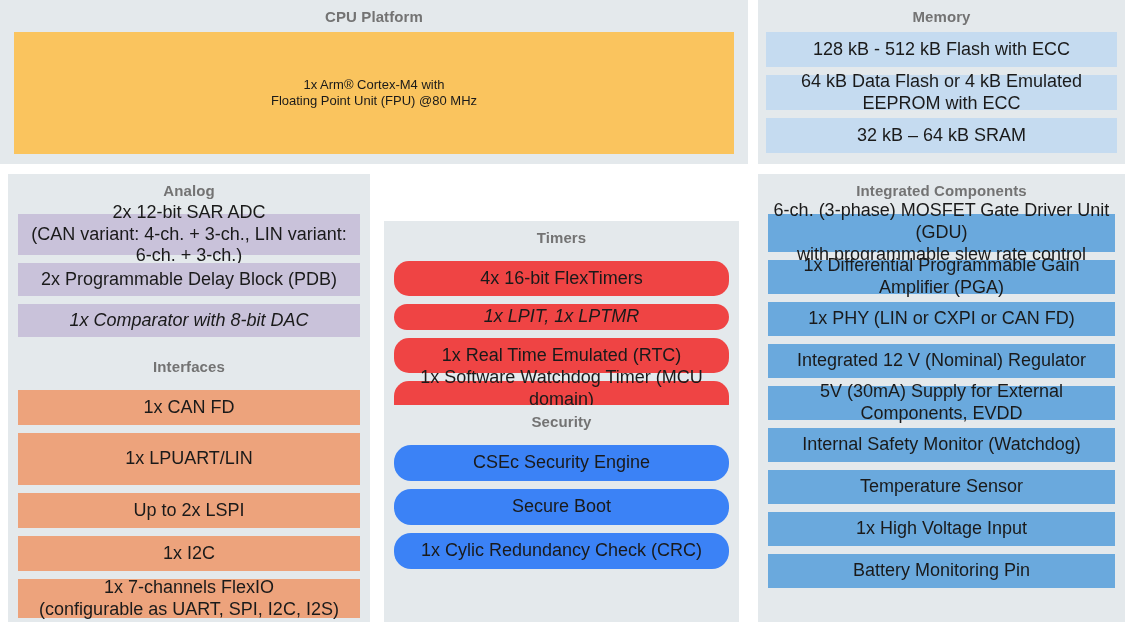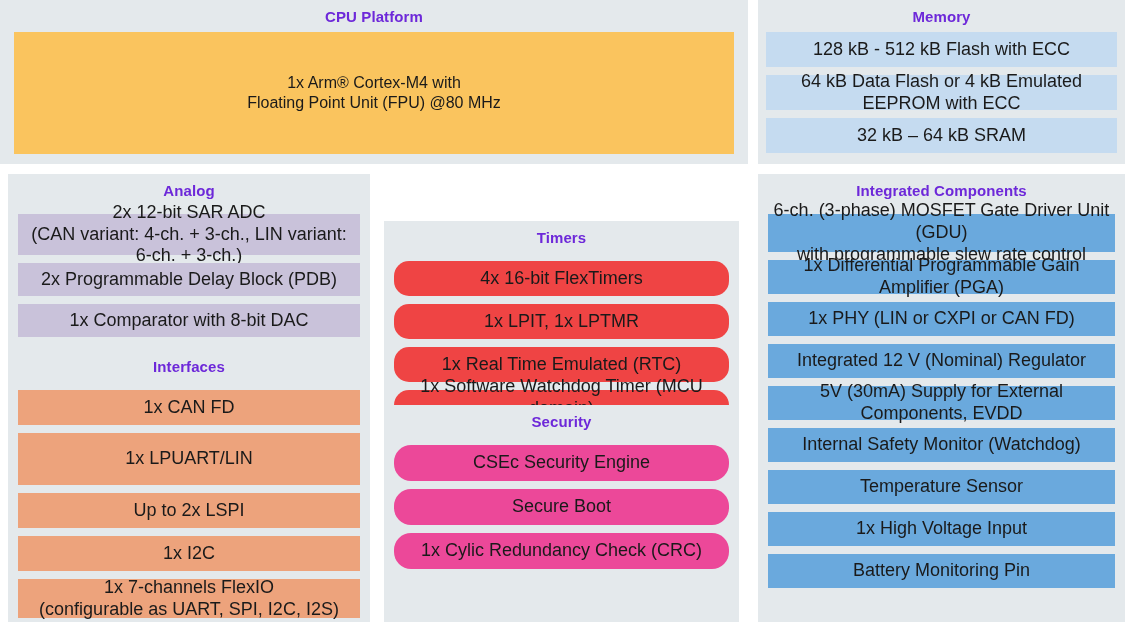--- a/index.html
+++ b/index.html
@@ -20,21 +20,21 @@
     position: absolute;
     background: #e4e9ec;
     display: flex;
     flex-direction: column;
     overflow: hidden;
   }
   .panel-title {
     text-align: center;
     font-weight: bold;
     font-size: 15px;
-    color: #6d28d9;
+    color: #737373;
     line-height: 1;
     padding-top: 9px;
     padding-bottom: 8px;
     flex: 0 0 auto;
     letter-spacing: 0.1px;
   }
   .panel-body {
     flex: 1 1 auto;
     display: flex;
     flex-direction: column;
@@ -65,55 +65,55 @@
 
   
   #cpu-platform-panel .panel-body { padding: 0 14px 10px 14px; }
   .cpu-block {
     background: #fac45e;
     flex: 1 1 auto;
     display: flex;
     align-items: center;
     justify-content: center;
     text-align: center;
-    font-size: 16px;
+    font-size: 13px;
     line-height: 1.25;
     color: #1a1a1a;
     white-space: pre-line;
     margin-bottom: 0;
   }
 
   
   #memory-panel .panel-body { padding: 0 8px; }
   #memory-panel .block { background: #c5dbf0; height: 35px; }
 
   
   #analog-panel .block { background: #c9c2da; }
   #analog-panel .block:nth-child(1) { height: 41px; }
   #analog-panel .block:nth-child(2) { height: 33px; }
-  #analog-panel .block:nth-child(3) { height: 33px; }
+  #analog-panel .block:nth-child(3) { height: 33px; font-style: italic; }
 
   
   #interfaces-panel .block { background: #eda37c; }
   #interfaces-panel .block:nth-child(1) { height: 35px; }
   #interfaces-panel .block:nth-child(2) { height: 52px; }
   #interfaces-panel .block:nth-child(3) { height: 35px; }
   #interfaces-panel .block:nth-child(4) { height: 35px; }
   #interfaces-panel .block:nth-child(5) { height: 39px; }
   #interfaces-panel .block:nth-child(6) { height: 40px; margin-bottom: 0; }
 
   
   #timers-panel .block { background: #ef4444; border-radius: 15px; }
   #timers-panel .block:nth-child(1) { height: 35px; }
-  #timers-panel .block:nth-child(2) { height: 35px; }
+  #timers-panel .block:nth-child(2) { height: 26px; font-style: italic; }
   #timers-panel .block:nth-child(3) { height: 35px; }
   #timers-panel .block:nth-child(4) { height: 38px; }
 
   
-  #security-panel .block { background: #ec4899; border-radius: 17px; }
+  #security-panel .block { background: #3b82f6; border-radius: 17px; }
   #security-panel .block { height: 36px; }
 
   
   #integrated-panel .block { background: #6aa9dd; }
   #integrated-panel .block:nth-child(1) { height: 38px; }
   #integrated-panel .block:nth-child(n+2) { height: 34px; }
   #integrated-panel .block:nth-child(10) { margin-bottom: 0; }
 </style>
 </head>
 <body>

